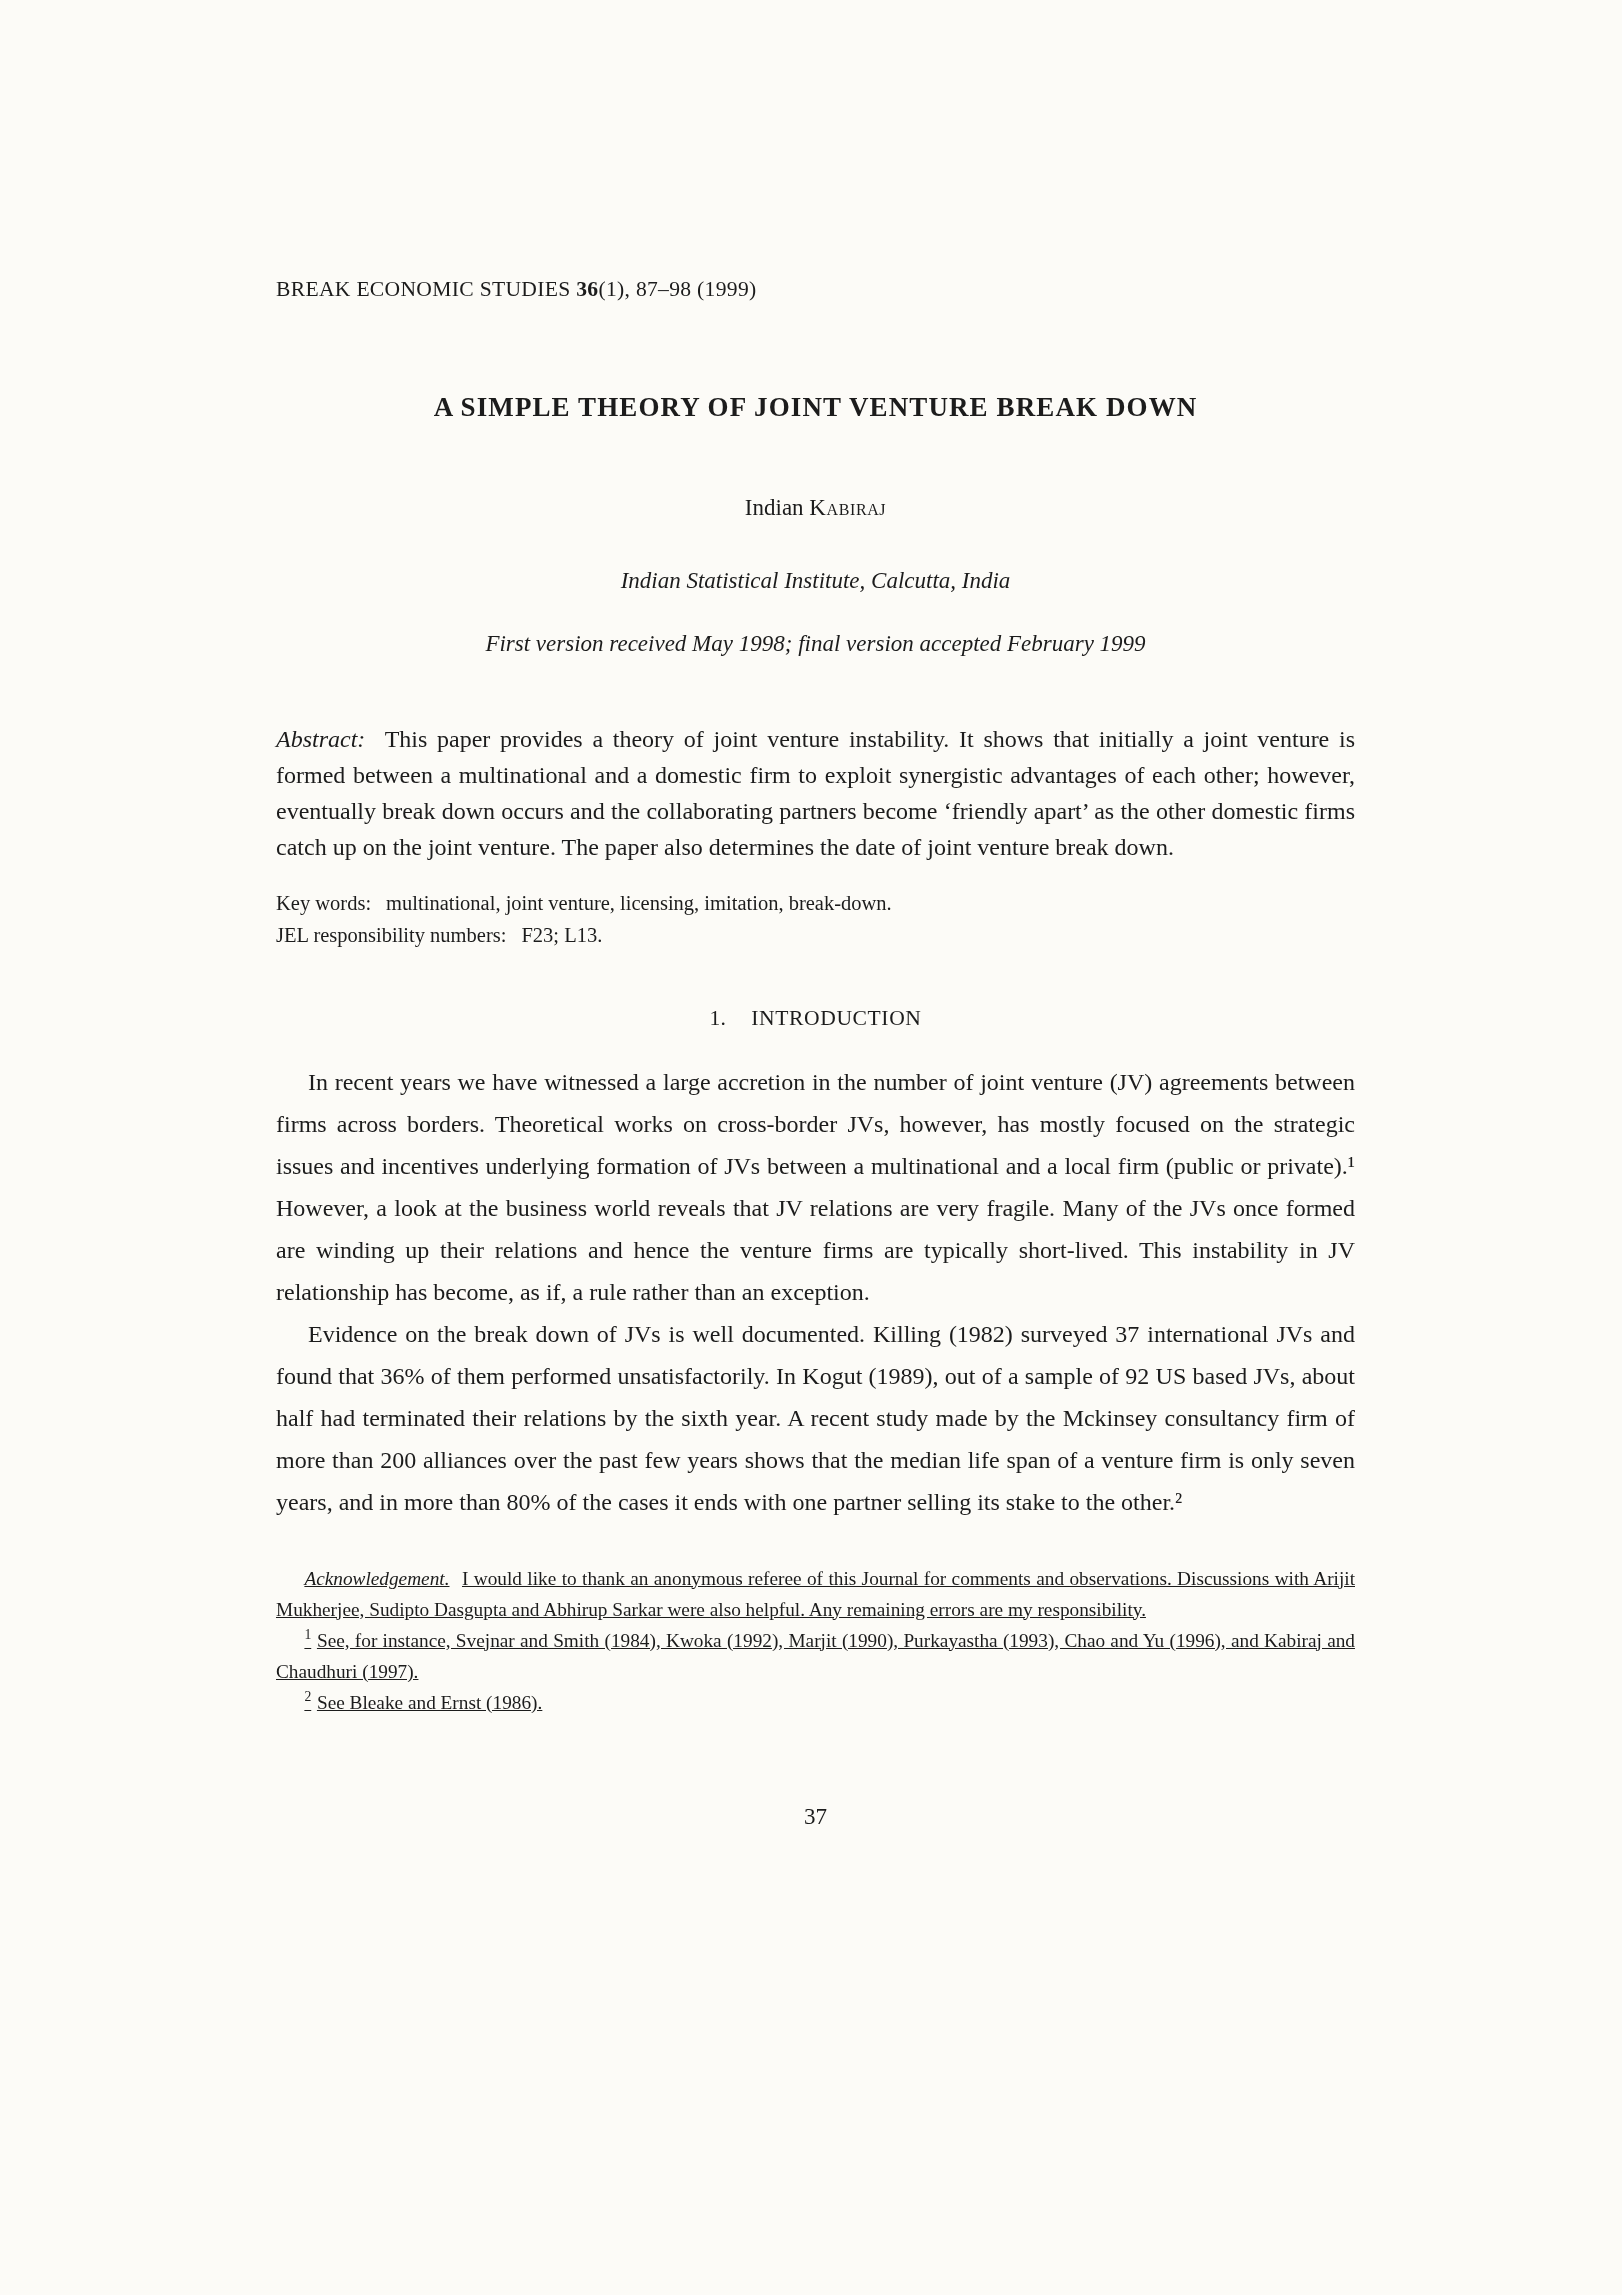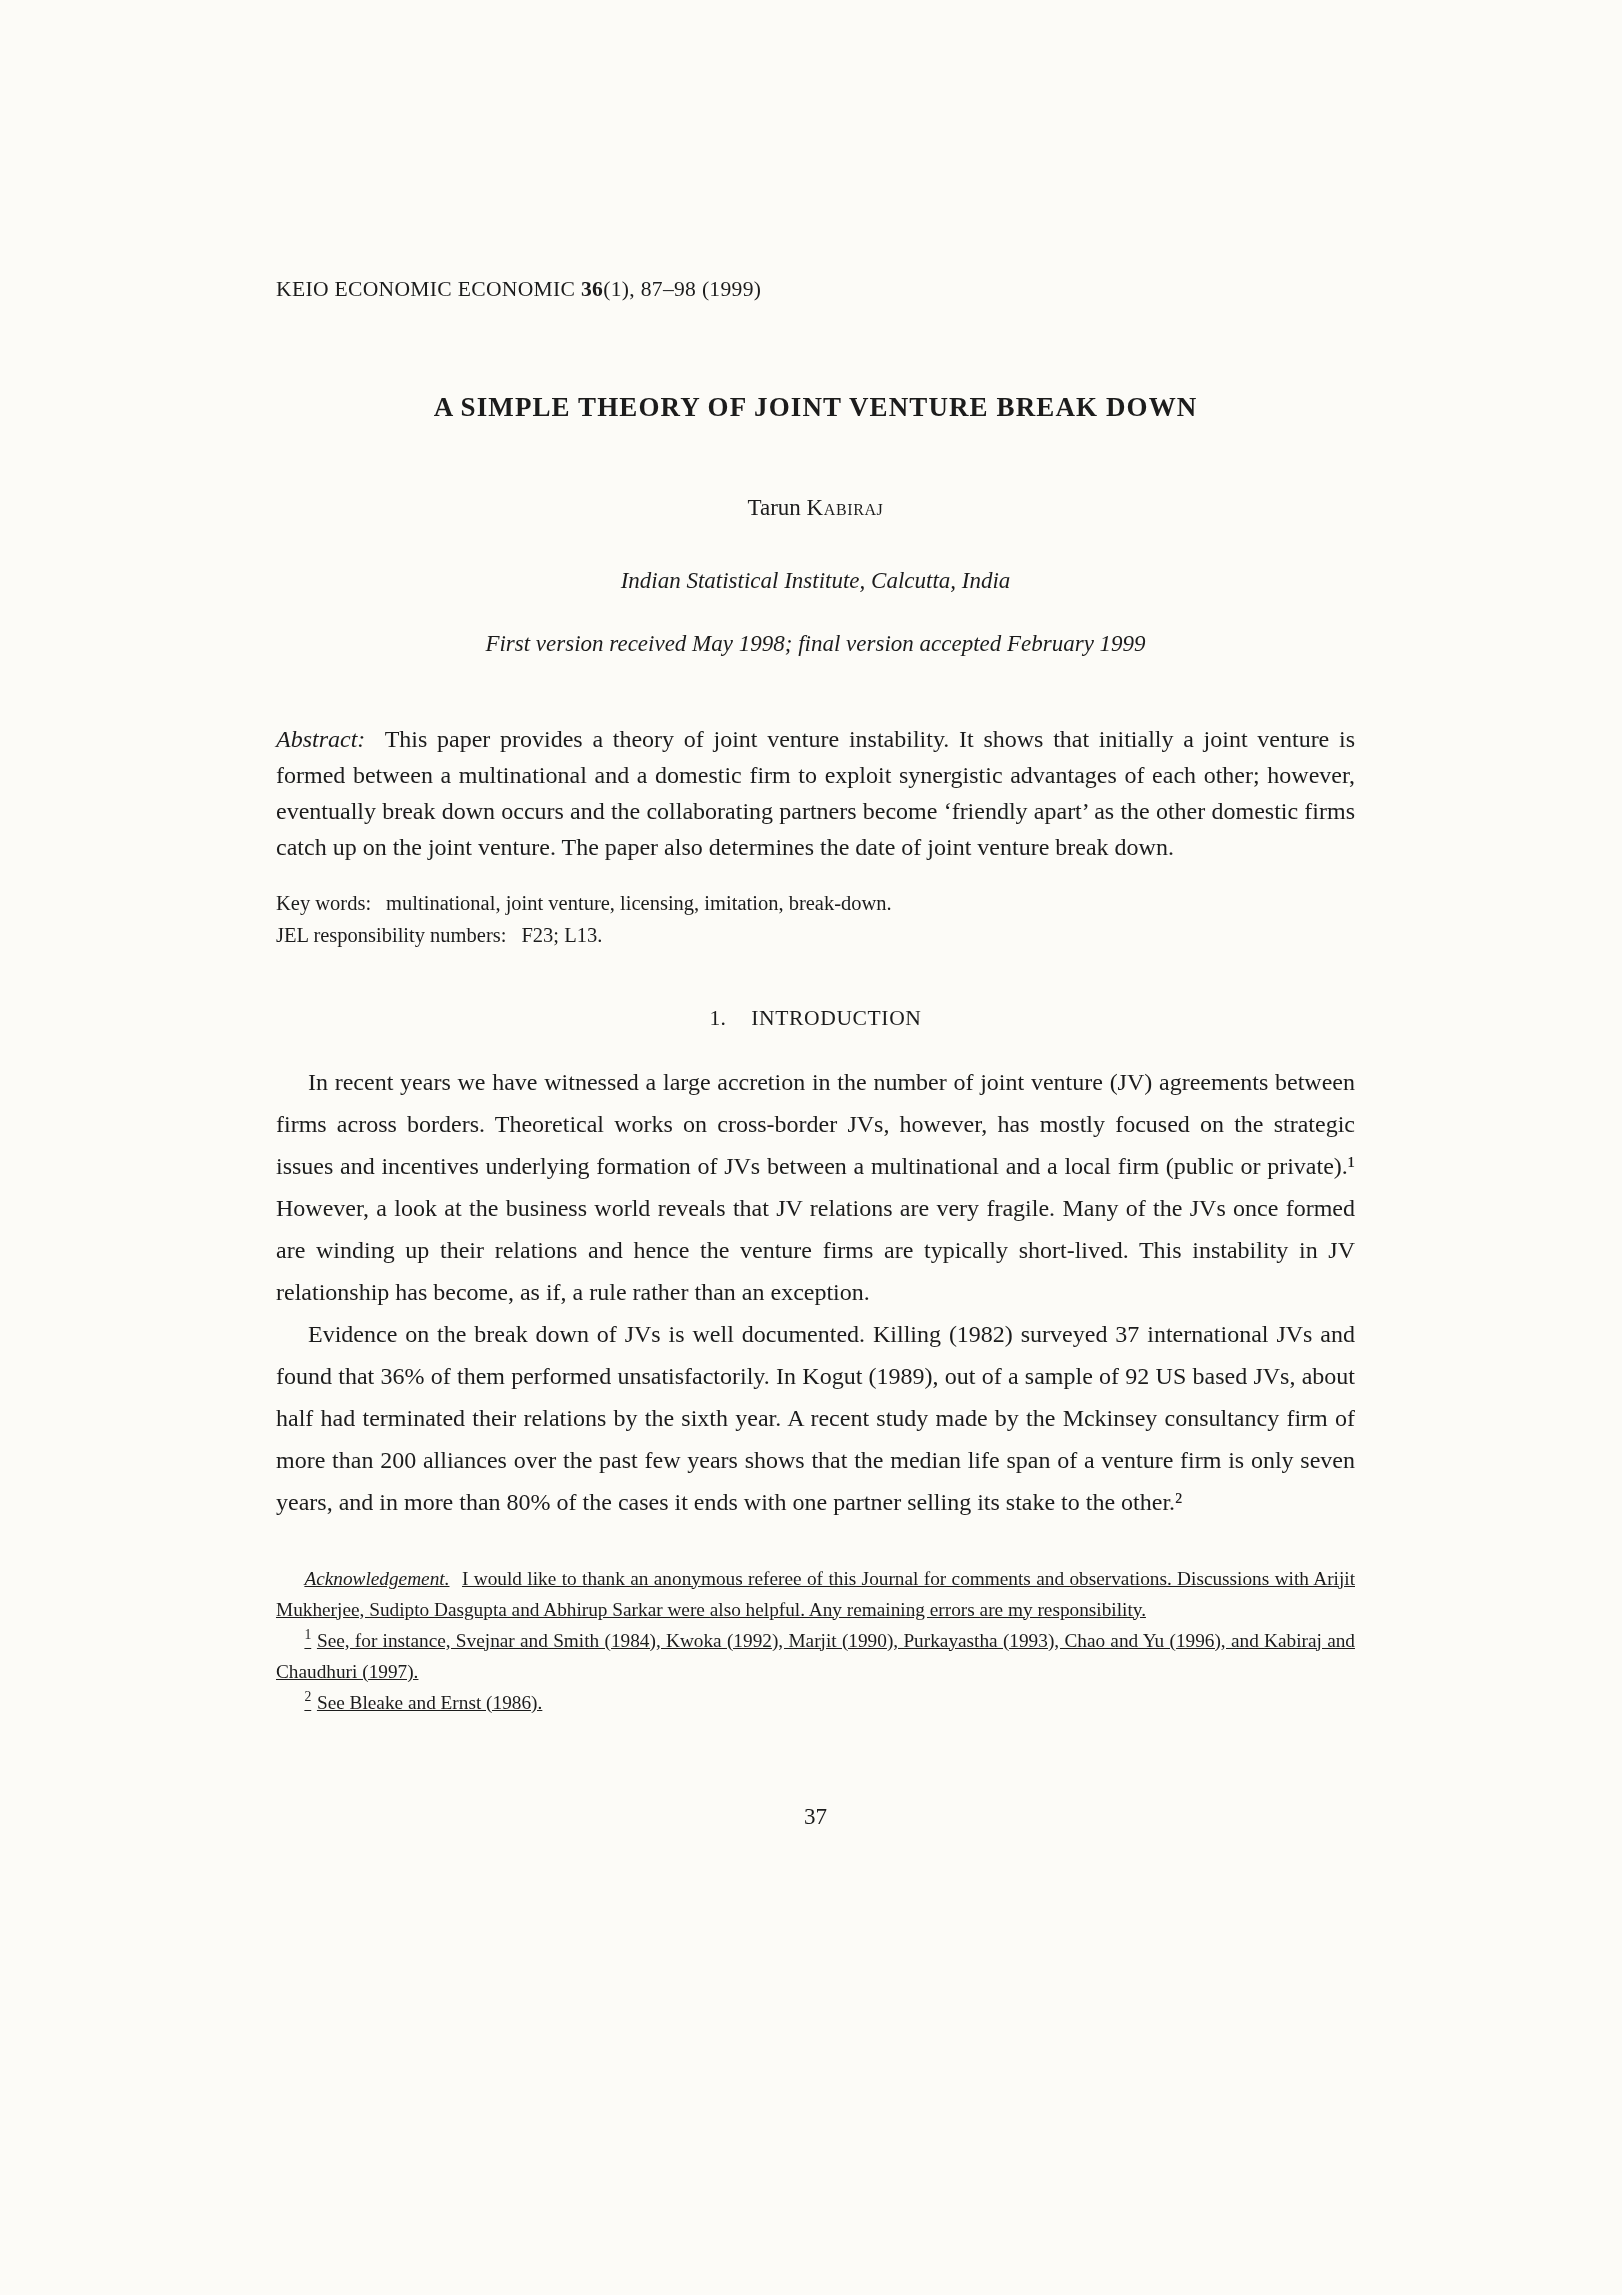--- a/index.html
+++ b/index.html
@@ -106,25 +106,25 @@
     margin-top: 86px;
     text-align: center;
     font-size: 23px;
   }
 </style>
 </head>
 <body>
 
 <div class="content">
 
-  <p class="journal-line"><span>KEIO ECONOMIC ECONOMIC</span> <b>36</b><span>(1), 87–98 (1999)</span></p>
+  <p class="journal-line"><span>BREAK ECONOMIC STUDIES</span> <b>36</b><span>(1), 87–98 (1999)</span></p>
 
   <p class="title">A SIMPLE THEORY OF JOINT VENTURE BREAK DOWN</p>
 
-  <p class="author"><span>Tarun</span> <span class="sc">Kabiraj</span></p>
+  <p class="author"><span>Indian</span> <span class="sc">Kabiraj</span></p>
 
   <p class="affiliation">Indian Statistical Institute, Calcutta, India</p>
 
   <p class="received">First version received May 1998; final version accepted February 1999</p>
 
   <p class="abstract"><span class="abstract-label">Abstract:</span><span>This paper provides a theory of joint venture instability. It shows that initially a joint venture is formed between a multinational and a domestic firm to exploit synergistic advantages of each other; however, eventually break down occurs and the collaborating partners become ‘friendly apart’ as the other domestic firms catch up on the joint venture. The paper also determines the date of joint venture break down.</span></p>
 
   <div class="meta-block">
     <p class="meta-line"><span class="meta-label">Key words:</span><span>multinational, joint venture, licensing, imitation, break-down.</span></p>
     <p class="meta-line"><span class="meta-label">JEL responsibility numbers:</span><span>F23; L13.</span></p>

